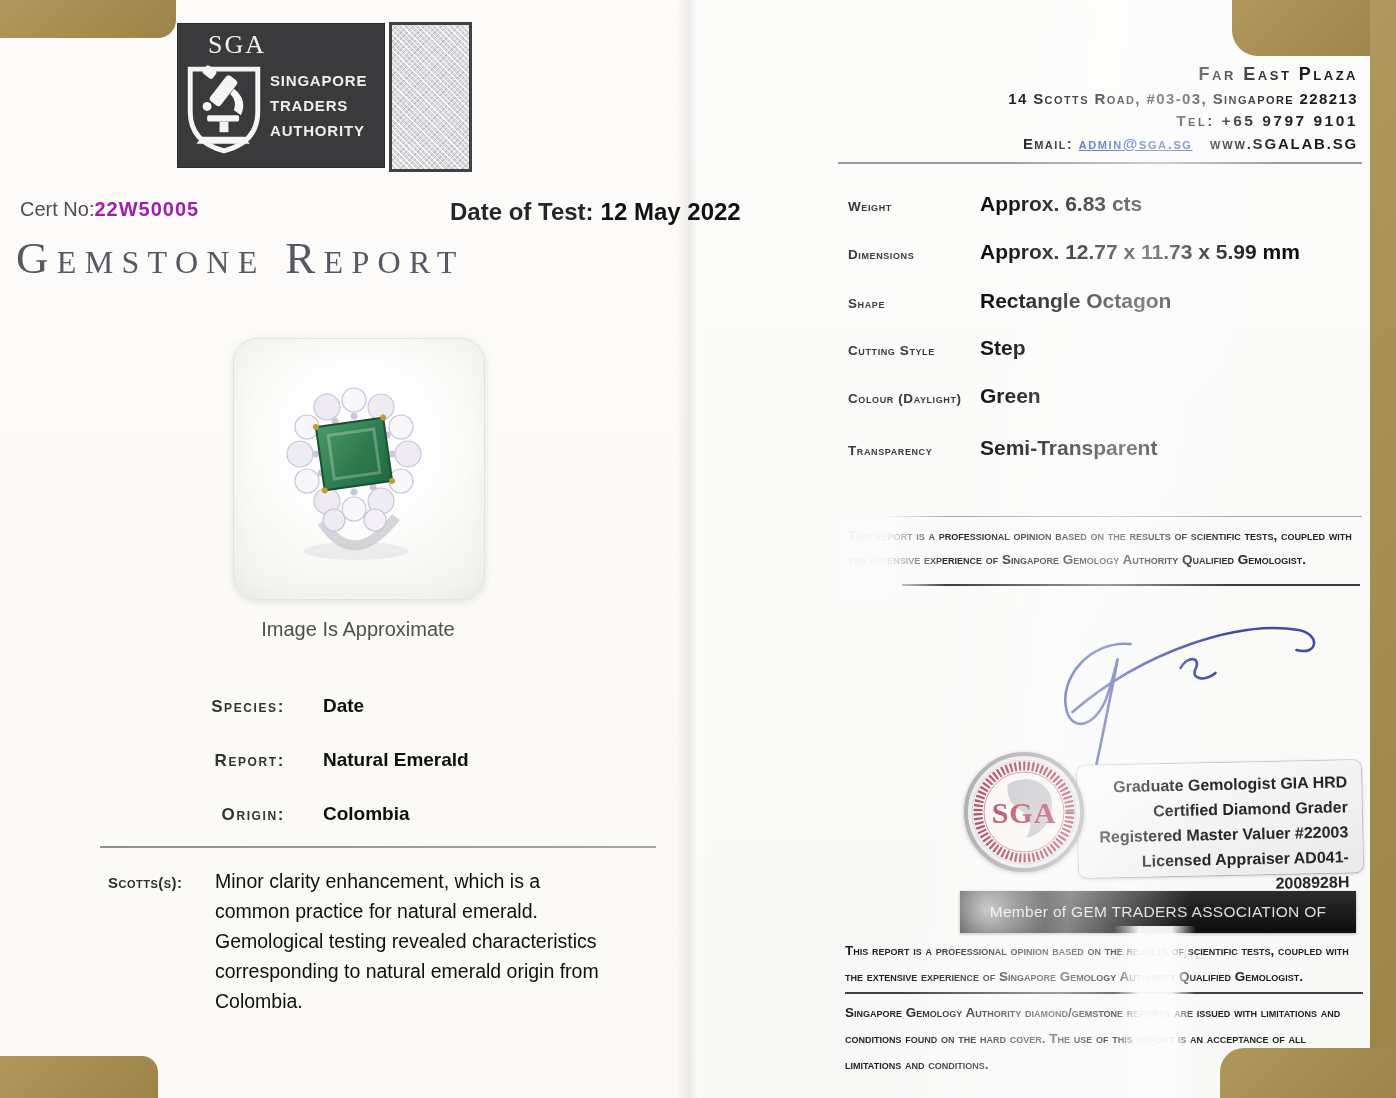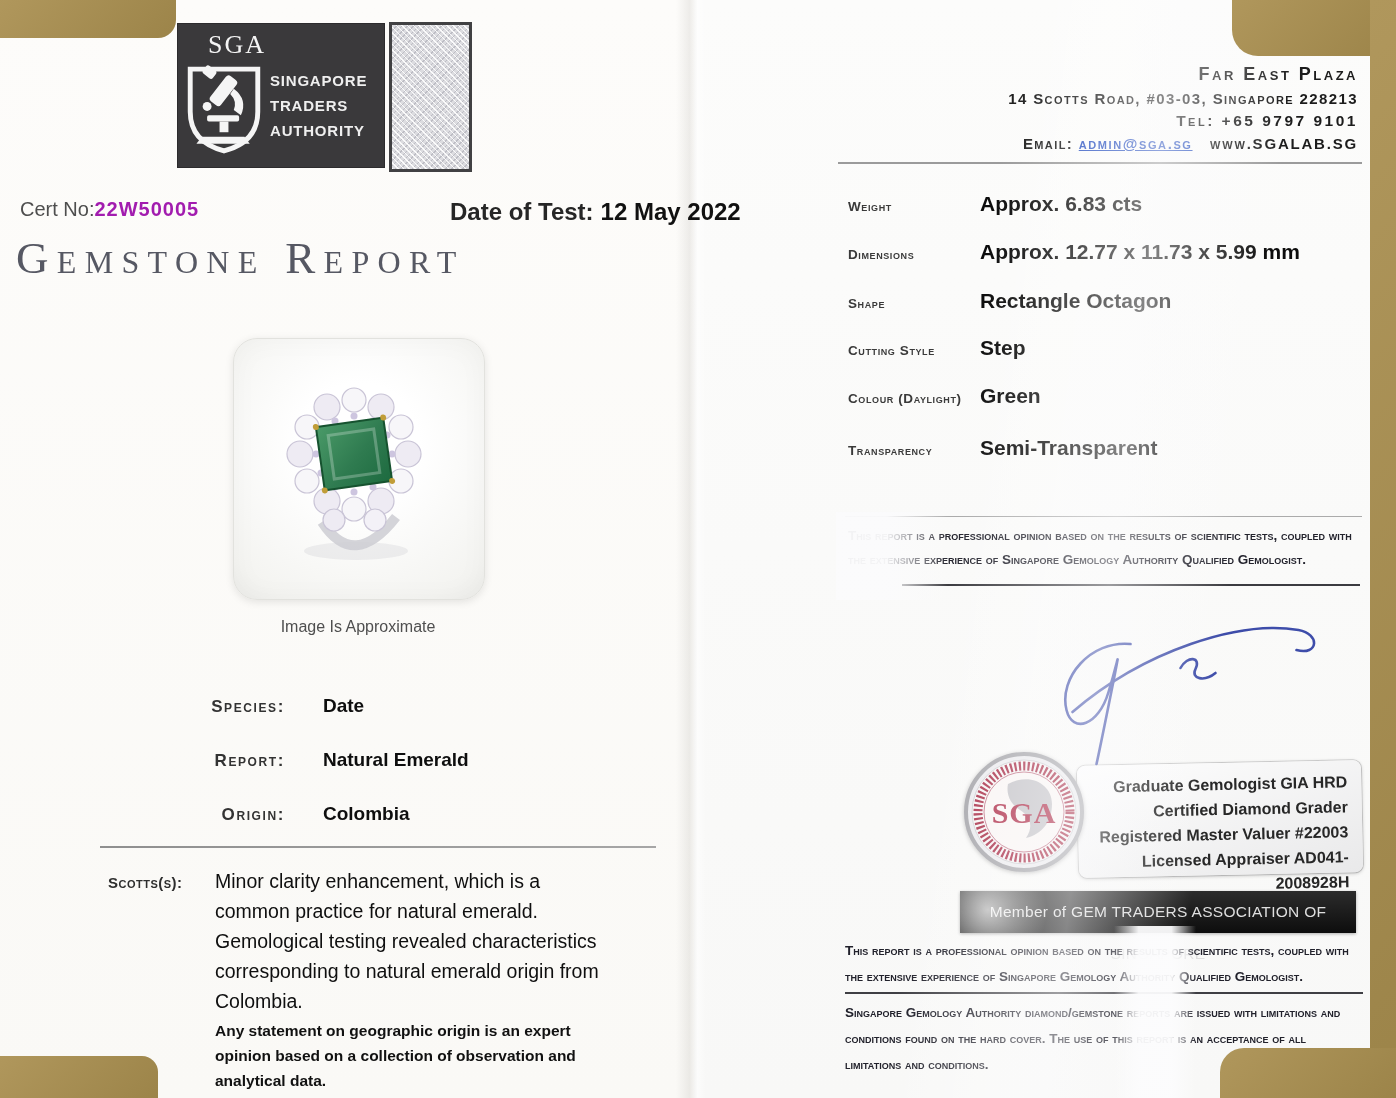--- a/index.html
+++ b/index.html
@@ -48,21 +48,21 @@
   .date-label{color:#262626;font-weight:600;}
   .date-value{color:#111;font-weight:700;margin-left:7px;}
 
   .report-title{left:16px;top:232px;z-index:3;font-family:"Liberation Serif",serif;font-variant:small-caps;
     font-size:45px;letter-spacing:0.185em;color:#565863;font-weight:500;white-space:nowrap;}
 
   .ring-card{left:233px;top:338px;width:250px;height:260px;z-index:3;border-radius:24px;
     background:radial-gradient(circle at 50% 40%,#ffffff 30%,#f4f4f1 85%,#ededea);
     border:1px solid #e2e2de;box-shadow:0 2px 8px rgba(0,0,0,0.10), inset 0 0 30px rgba(0,0,0,0.03);}
   .ring-svg{position:absolute;left:0;top:0;width:250px;height:260px;}
-  .photo-caption{left:233px;top:618px;width:250px;z-index:3;text-align:center;font-size:16px;color:#4f4f4f;}
+  .photo-caption{left:233px;top:618px;width:250px;z-index:3;text-align:center;font-size:20px;color:#4f4f4f;}
 
   .field-row{left:100px;z-index:3;width:560px;white-space:nowrap;}
   .field-label{display:inline-block;width:185px;text-align:right;font-variant:small-caps;font-size:17px;font-weight:600;
     letter-spacing:1.6px;color:#333;}
   .field-value{margin-left:38px;font-size:19px;font-weight:700;color:#0e0e0e;}
   .fr0{top:695px;} .fr1{top:749px;} .fr2{top:803px;}
 
   .hr-left{left:100px;top:846px;width:556px;height:2px;background:linear-gradient(90deg,#8f8f8f,#a6a6a6);z-index:3;}
 
   .comments-label{left:108px;top:874px;z-index:3;font-variant:small-caps;font-size:15px;font-weight:600;letter-spacing:0.5px;color:#2e2e2e;}
@@ -212,21 +212,20 @@
   <div class="abs field-row fr2">
     <span class="field-label">Origin:</span><span class="field-value">Colombia</span>
   </div>
 
   <div class="abs hr-left"></div>
 
   <div class="abs comments-label sc">Scotts(s):</div>
   <div class="abs comments-body">
     <div>Minor clarity enhancement, which is a common practice for natural emerald.</div>
     <div>Gemological testing revealed characteristics corresponding to natural emerald origin from Colombia.</div>
-    <div class="comment-note">Any statement on geographic origin is an expert opinion based on a collection of observation and analytical data.</div>
   </div>
 
   <div class="abs rp-header">
     <div class="rp-line1">Far East Plaza</div>
     <div class="rp-line2">14 Scotts Road, #03-03, Singapore 228213</div>
     <div class="rp-line3">Tel: +65 9797 9101</div>
     <div class="rp-line4">
       <span>Email:</span>
       <span class="email-link">admin@sga.sg</span>
       <span class="website">www.SGALAB.SG</span>

